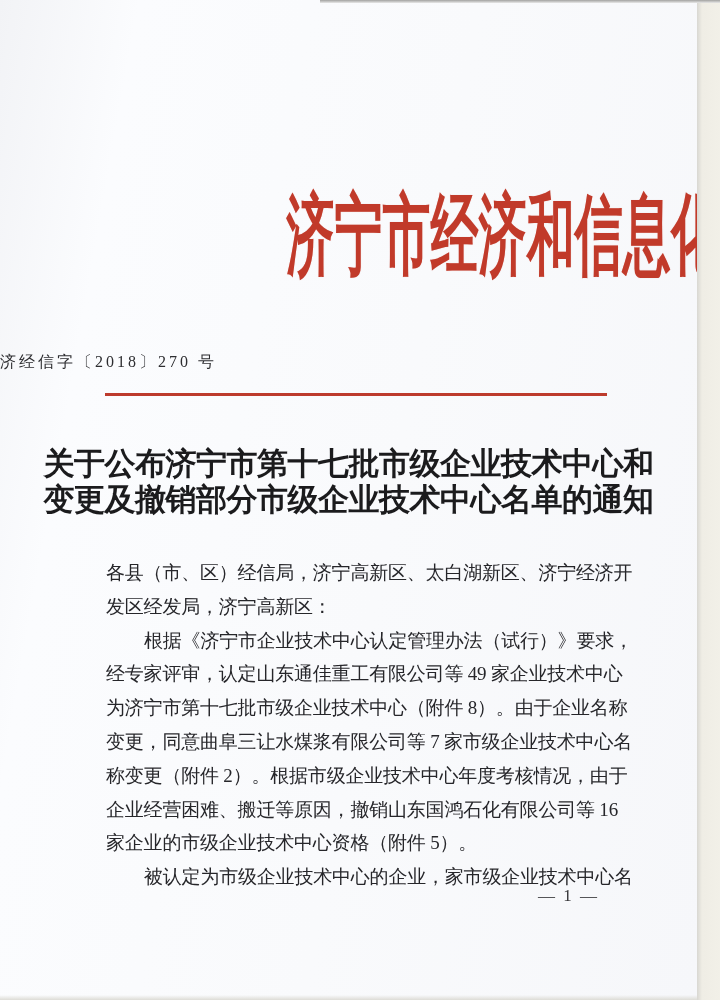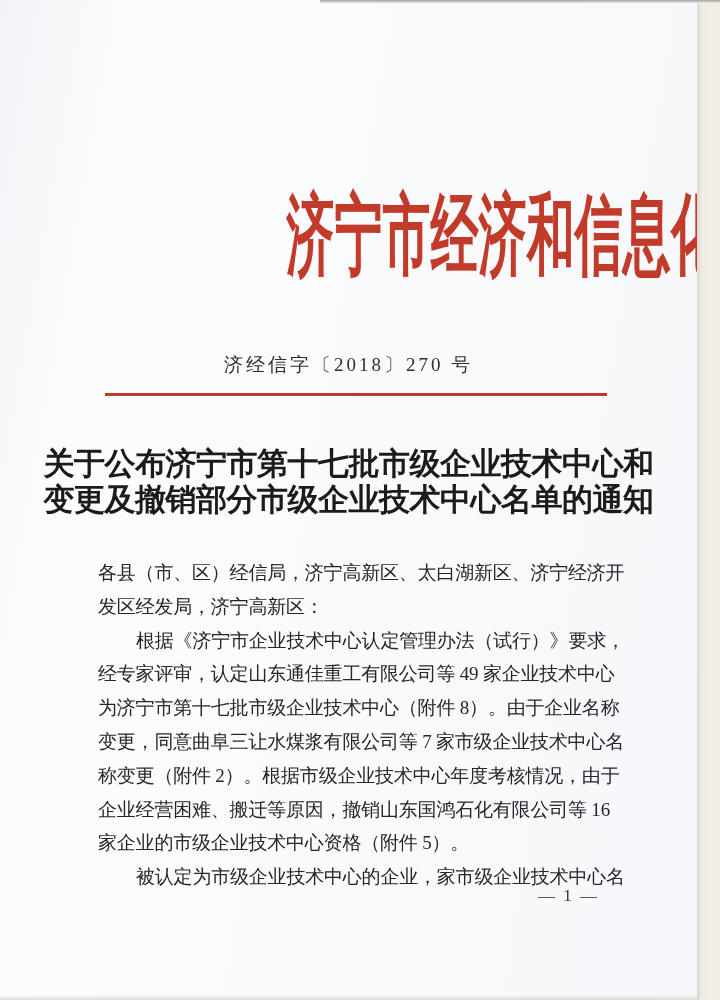--- a/index.html
+++ b/index.html
@@ -43,22 +43,21 @@
     font-size: 88px;
     line-height: 106px;
     font-weight: bold;
     letter-spacing: 1px;
     color: #c13a2a;
     text-shadow: 0 0 1px rgba(193,58,42,0.4);
   }
   .doc-number {
     position: absolute; top: 352px; left: 0;
     width: 697px;
-    text-align: center;
-    font-size: 19px;
+    font-size: 16px;
     letter-spacing: 3px;
     color: #2d2d30;
   }
   .red-rule {
     position: absolute; top: 393px; left: 105px;
     width: 502px; height: 3px;
     border: none;
   }
   .doc-title {
     position: absolute; top: 446px; left: 0;
@@ -74,20 +73,21 @@
     position: absolute; top: 556px; left: 98px;
     width: 530px;
     font-size: 19px;
     letter-spacing: -0.2px;
     color: #26262a;
   }
   .doc-body .line {
     height: 33.8px;
     line-height: 33.8px;
     white-space: nowrap;
+    margin-left: 8px;
   }
   .doc-body .line.indent {
     text-indent: 38px;
   }
   .page-number {
     position: absolute; top: 886px; left: 538px;
     font-size: 17px;
     letter-spacing: 2px;
     color: #37373a;
   }

